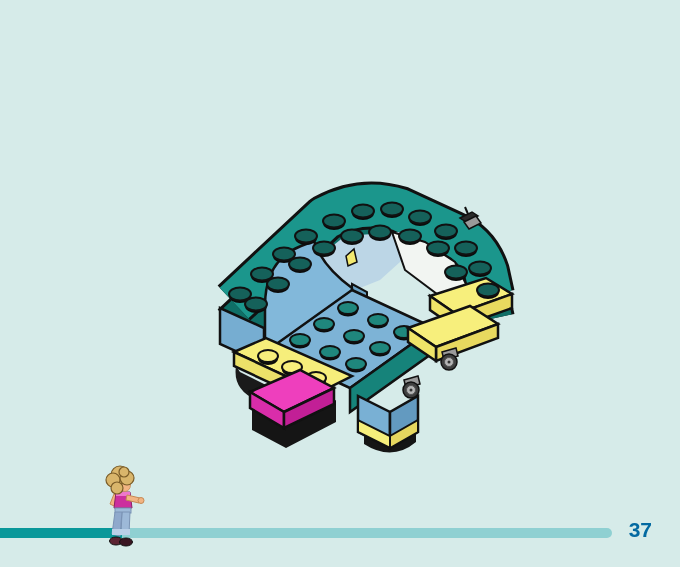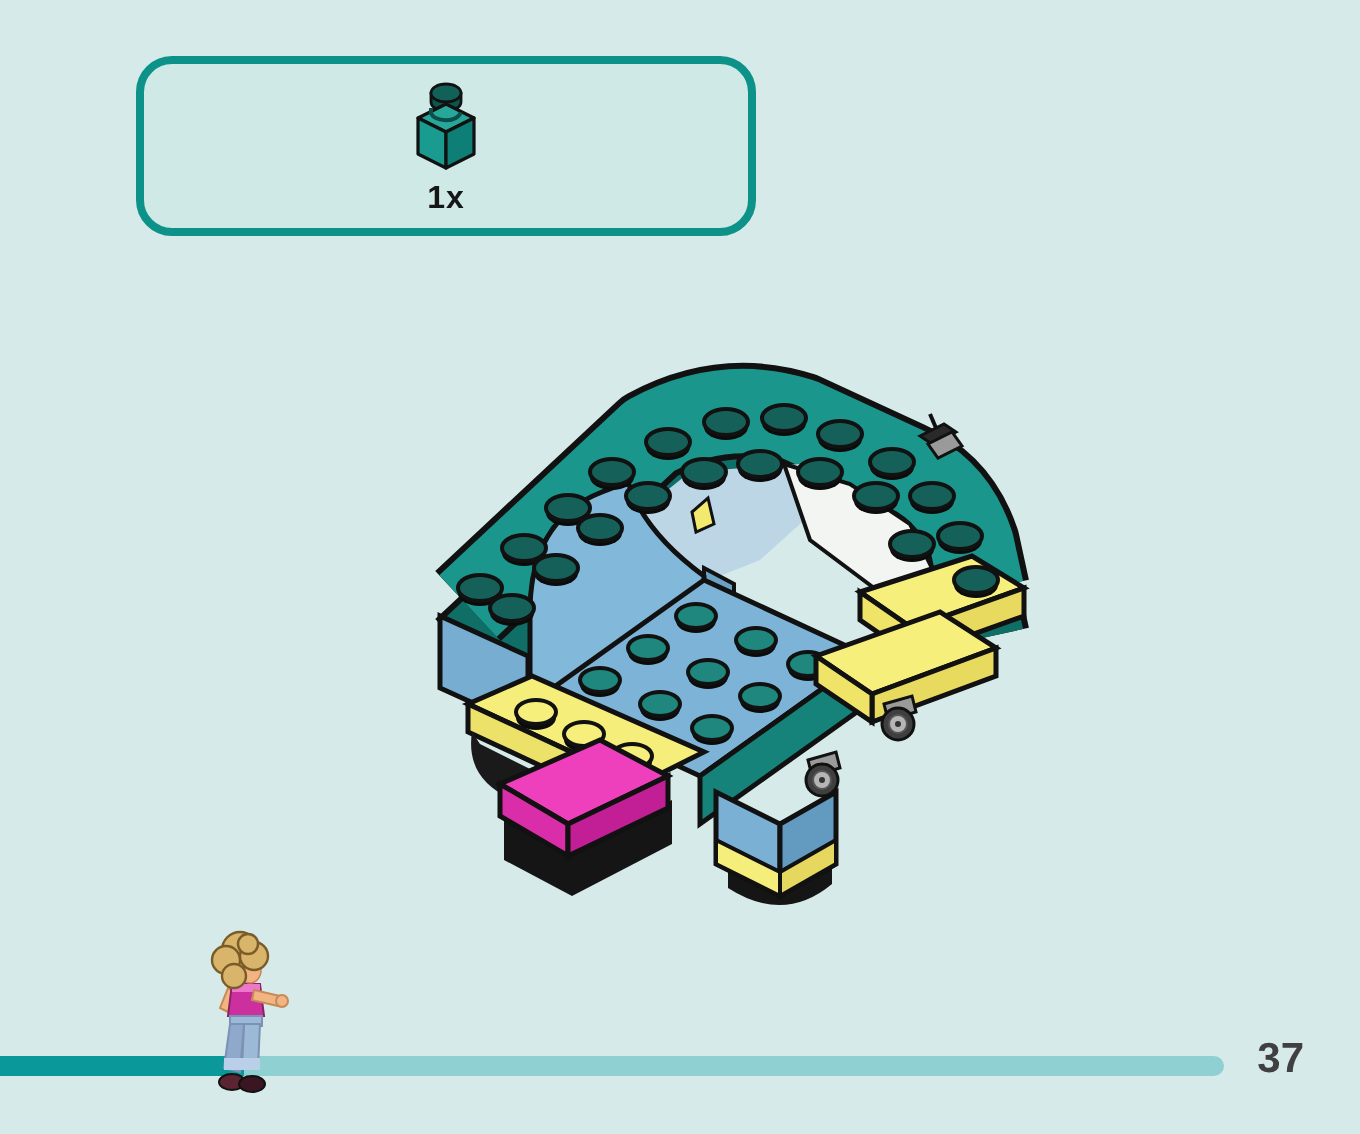--- a/index.html
+++ b/index.html
@@ -16,48 +16,37 @@
   }
   .part-count {
     font-size:16px; font-weight:600; color:#161616; margin-top:1px; letter-spacing:0.5px;
   }
   .step-number {
     position:absolute; left:66px; top:137px; font-size:56px; line-height:1;
     font-weight:600; color:#161616; letter-spacing:1px;
   }
   .page-number {
     position:absolute; right:28px; top:518px; font-size:21px;
-    font-weight:600; color:#404040;
+    font-weight:600; color:#0369a1;
   }
   .progress-done {
     position:absolute; left:0; top:528px; width:122px; height:10px; background:#0a989a;
   }
   .progress-remaining {
     position:absolute; left:122px; top:528px; width:490px; height:10px;
     background:#8fd0d2; border-radius:0 5px 5px 0;
   }
   .model-svg { position:absolute; left:200px; top:175px; width:320px; height:290px; }
   .mascot-svg { position:absolute; left:96px; top:462px; width:56px; height:96px; z-index:3; }
 </style>
 </head>
 <body>
 
 <div class="page">
 
-  <div class="parts-box">
-    <svg width="44" height="52" viewBox="0 0 44 52">
-      <path d="M14.5,8 L14.5,13 A7.5,4.5 0 0 0 29.5,13 L29.5,8" fill="#0d564f" stroke="#111" stroke-width="1.4"></path>
-      <ellipse cx="22" cy="8.5" rx="7.5" ry="4.5" fill="#116158" stroke="#111" stroke-width="1.4"></ellipse>
-      <polygon points="22,14 36,21 22,28 8,21" fill="#27a69a" stroke="#111" stroke-width="1.6" stroke-linejoin="round"></polygon>
-      <polygon points="8,21 22,28 22,46 8,39" fill="#1a9b8f" stroke="#111" stroke-width="1.6" stroke-linejoin="round"></polygon>
-      <polygon points="22,28 36,21 36,39 22,46" fill="#0e7f76" stroke="#111" stroke-width="1.6" stroke-linejoin="round"></polygon>
-      <path d="M14.5,16 L14.5,18.5 A7.5,4.5 0 0 0 29.3,18.2" fill="none" stroke="#0c4f49" stroke-width="2"></path>
-    </svg>
-    <div class="part-count">1x</div>
-  </div>
 
 
   <svg class="model-svg" viewBox="200 175 320 290">
 
     <g>
       <path d="M234 327 L325 242 Q362 222 400 234 L452 258 Q477 269 486 296 L491 319" stroke="#111" stroke-width="48" fill="none" stroke-linejoin="round"></path>
       <path d="M234 327 L325 242 Q362 222 400 234 L452 258 Q477 269 486 296 L491 319" stroke="#0f6f67" stroke-width="42" fill="none" stroke-linejoin="round"></path>
       <path d="M234 303 L325 218 Q362 198 400 210 L452 234 Q477 245 486 272 L491 295" stroke="#111" stroke-width="48" fill="none" stroke-linejoin="round"></path>
       <path d="M234 303 L325 218 Q362 198 400 210 L452 234 Q477 245 486 272 L491 295" stroke="#1b968c" stroke-width="42" fill="none" stroke-linejoin="round"></path>
     </g>

